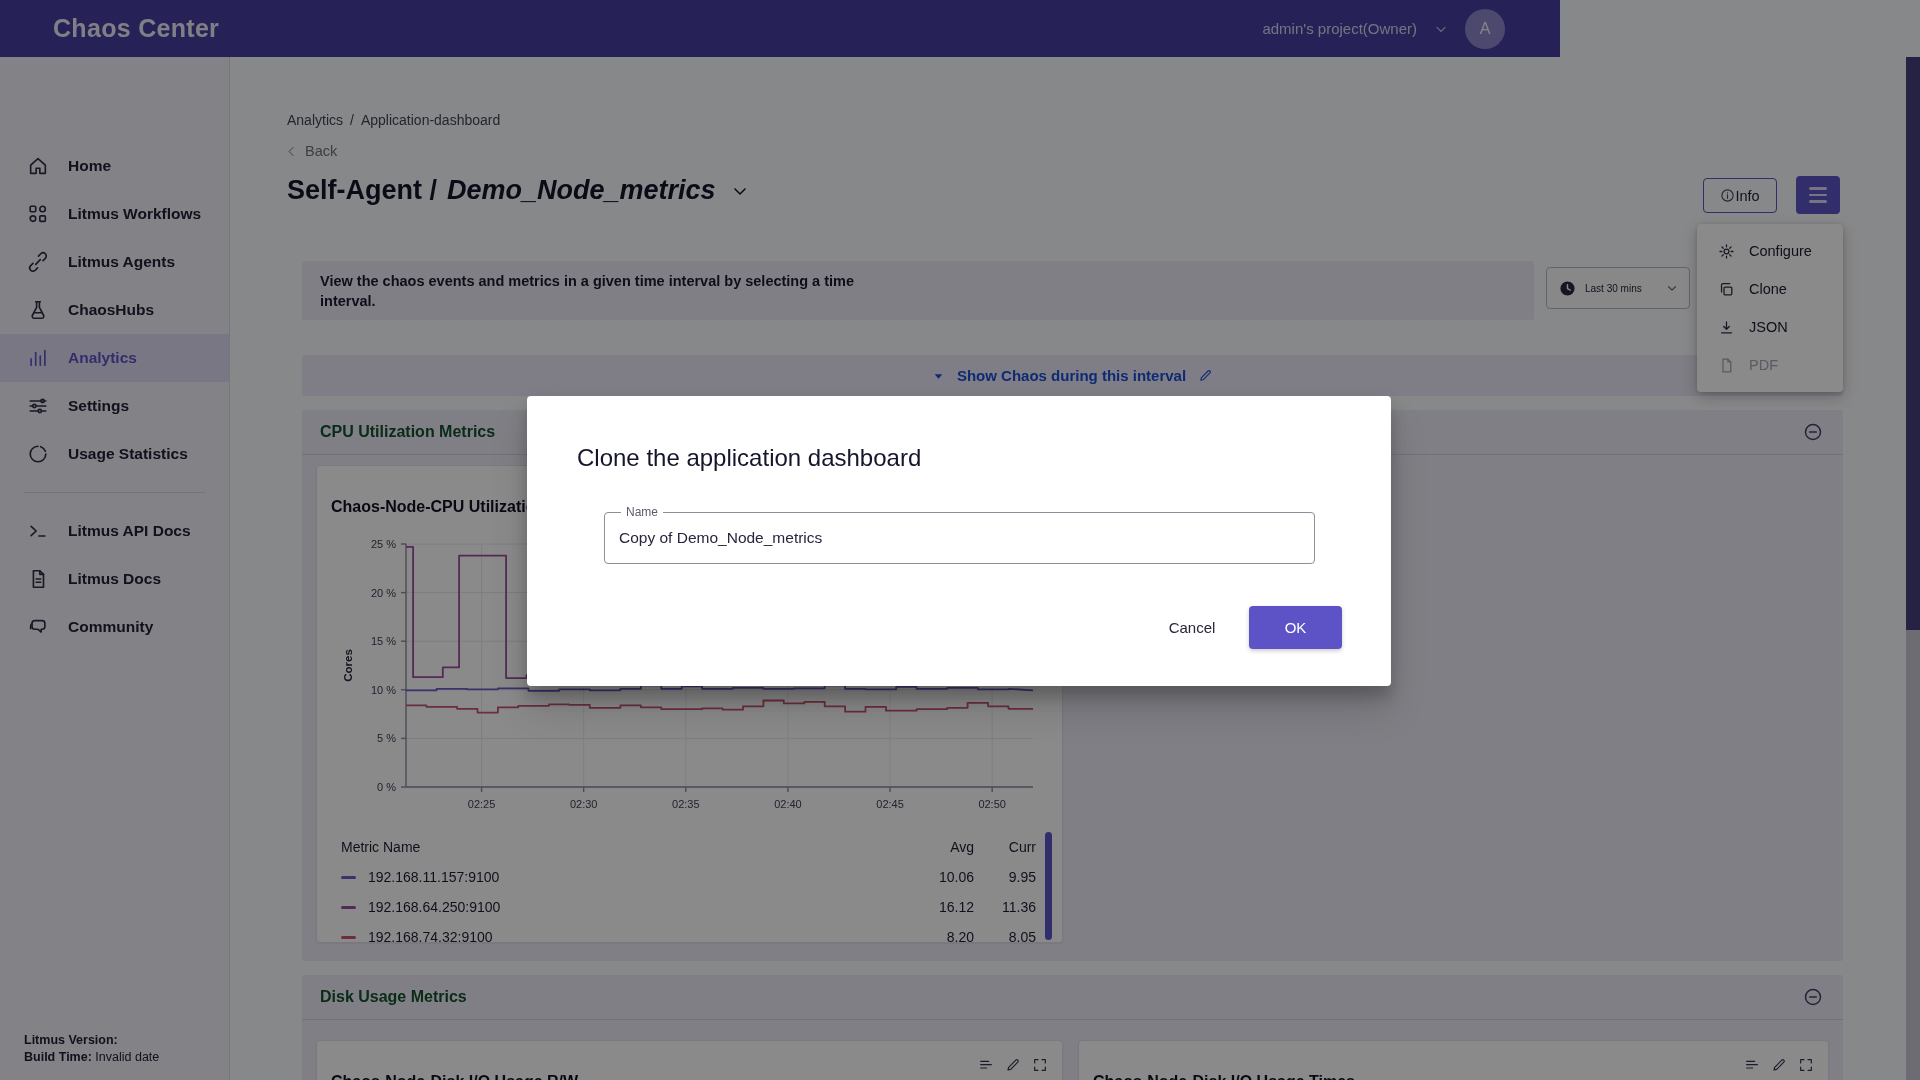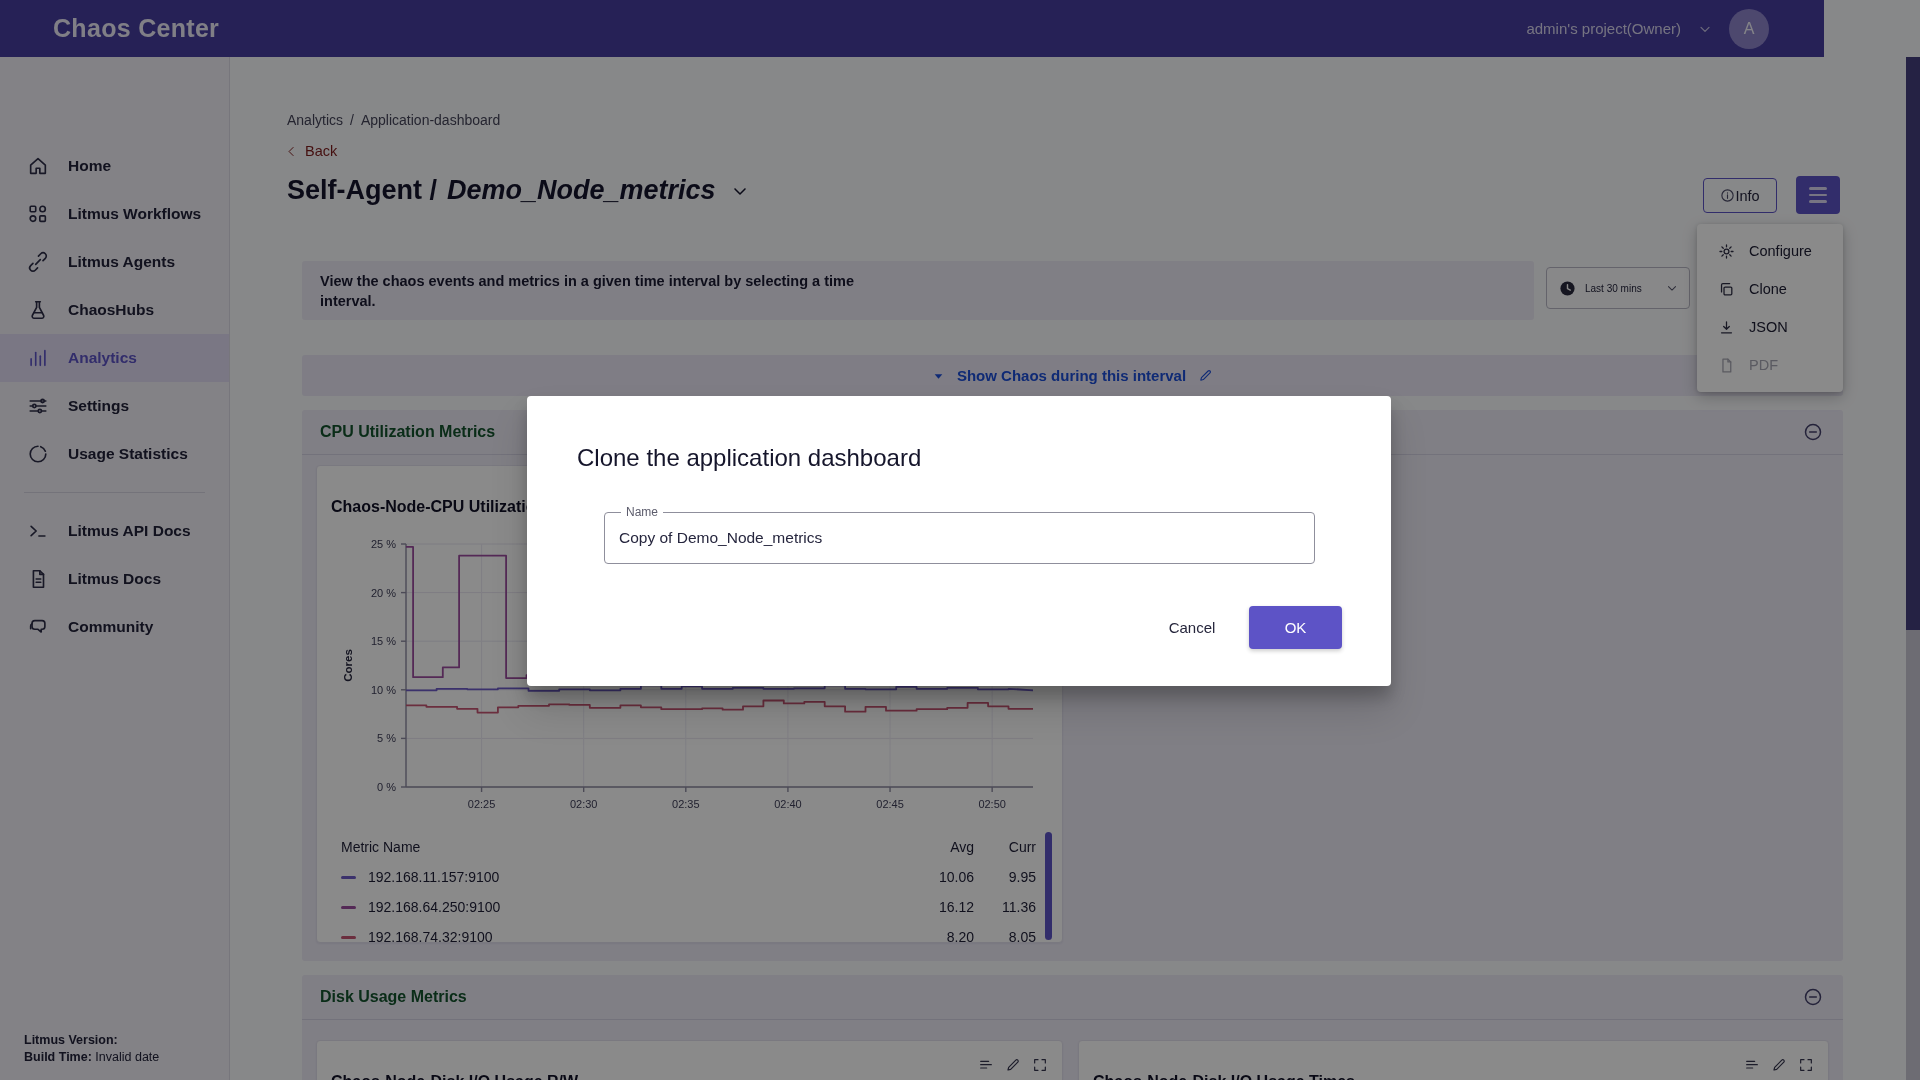--- a/index.html
+++ b/index.html
@@ -1,19 +1,19 @@
 <!DOCTYPE html>
 <html><head>
 <meta charset="utf-8">
 <style>
   * { margin:0; padding:0; box-sizing:border-box; }
   html,body { width:1920px; height:1080px; overflow:hidden; font-family:"Liberation Sans", sans-serif; background:#FAFBFD; }
 
   
-  .header { position:absolute; left:0; top:0; width:1824px; height:57px; background:#473DA0; display:flex; align-items:center; z-index:5; }
+  .header { position:absolute; left:0; top:0; width:1560px; height:57px; background:#473DA0; display:flex; align-items:center; z-index:5; }
   .logo { margin-left:53px; font-size:25px; font-weight:700; color:#ECEAF8; letter-spacing:.3px; }
   .header-right { margin-left:auto; display:flex; align-items:center; margin-right:55px; gap:16px; }
   .project-name { color:#D9D6EE; font-size:15px; }
   .hdr-chev { color:#C9C6E4; width:16px; height:16px; }
   .avatar { width:40px; height:40px; border-radius:50%; background:#8E86CC; color:#F4F3FB; display:flex; align-items:center; justify-content:center; font-size:16px; }
 
   
   .sidebar { position:absolute; left:0; top:57px; width:230px; height:1023px; background:#F2F1F7; border-right:1px solid #DCDAE6; z-index:4; }
   .nav { position:absolute; top:85px; left:0; width:100%; }
   .nav-item { height:48px; display:flex; align-items:center; padding-left:27px; gap:19px; cursor:pointer; color:#22223A; }
@@ -22,21 +22,21 @@
   .nav-item.selected { background:#E2DDF4; color:#5D53C6; }
   .nav-item.selected .nav-ico { color:#5D53C6; }
   .nav-divider { height:1px; background:#D6D4E2; margin:14px 24px 14px 24px; }
   .version { position:absolute; left:24px; bottom:14px; font-size:12.5px; line-height:17px; color:#22223A; }
   .version b { font-weight:700; }
 
   
   .main { position:absolute; left:230px; top:57px; width:1690px; height:1023px; }
   .breadcrumb { position:absolute; left:57px; top:55px; font-size:14px; color:#45455A; }
   .breadcrumb .sep { margin:0 7px; }
-  .back { position:absolute; left:55px; top:86px; display:flex; align-items:center; gap:7px; color:#7f1d1d; font-size:14.5px; cursor:pointer; }
+  .back { position:absolute; left:55px; top:86px; display:flex; align-items:center; gap:7px; color:#737373; font-size:14.5px; cursor:pointer; }
   .back .bk-ico { width:13px; height:13px; }
   .title-row { position:absolute; left:57px; top:118px; display:flex; align-items:center; }
   .title-main { font-size:27px; font-weight:700; color:#16162E; }
   .title-dash { font-size:27px; font-weight:700; font-style:italic; color:#16162E; margin-left:10px; }
   .title-chev { width:20px; height:20px; margin-left:14px; color:#16162E; cursor:pointer; }
 
   .info-btn { position:absolute; left:1473px; top:121px; width:74px; height:35px; border:1px solid #5D53C6; border-radius:4px; display:flex; align-items:center; justify-content:center; font-size:14.5px; color:#23233C; background:transparent; cursor:pointer; }
   .info-btn .i-ico { width:15px; height:15px; color:#4A4A66; }
   .kebab-btn { position:absolute; left:1566px; top:119px; width:44px; height:38px; background:#5D53C6; border:none; border-radius:4px; display:flex; flex-direction:column; align-items:center; justify-content:center; gap:4px; cursor:pointer; }
   .kebab-btn span { display:block; width:18px; height:2.4px; background:#DDD9F2; border-radius:2px; }

